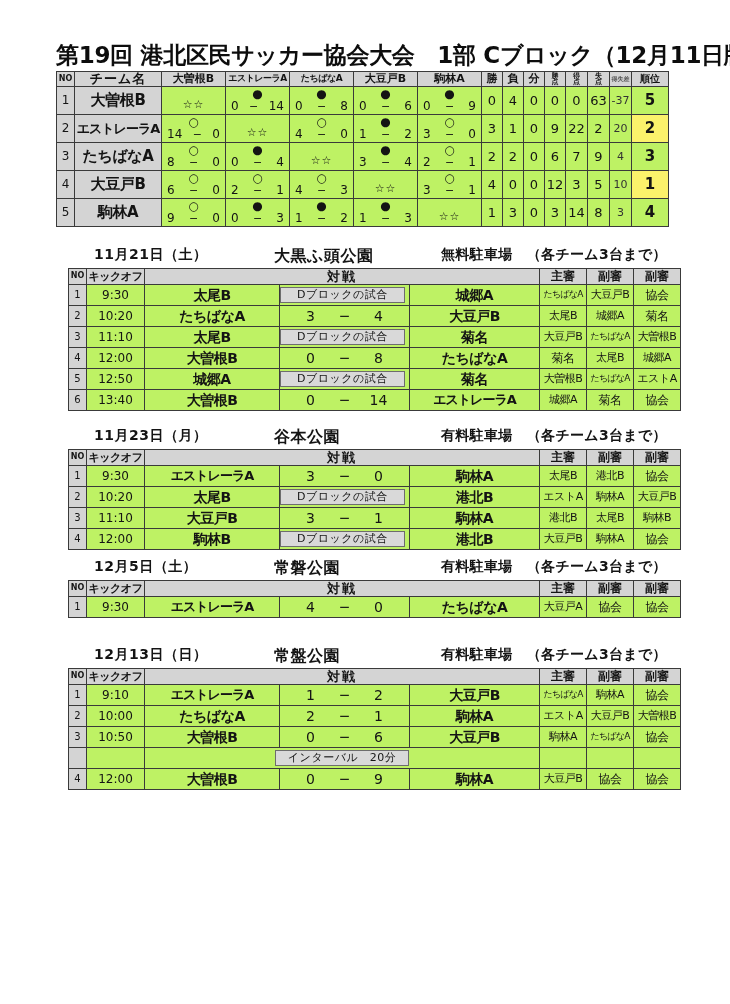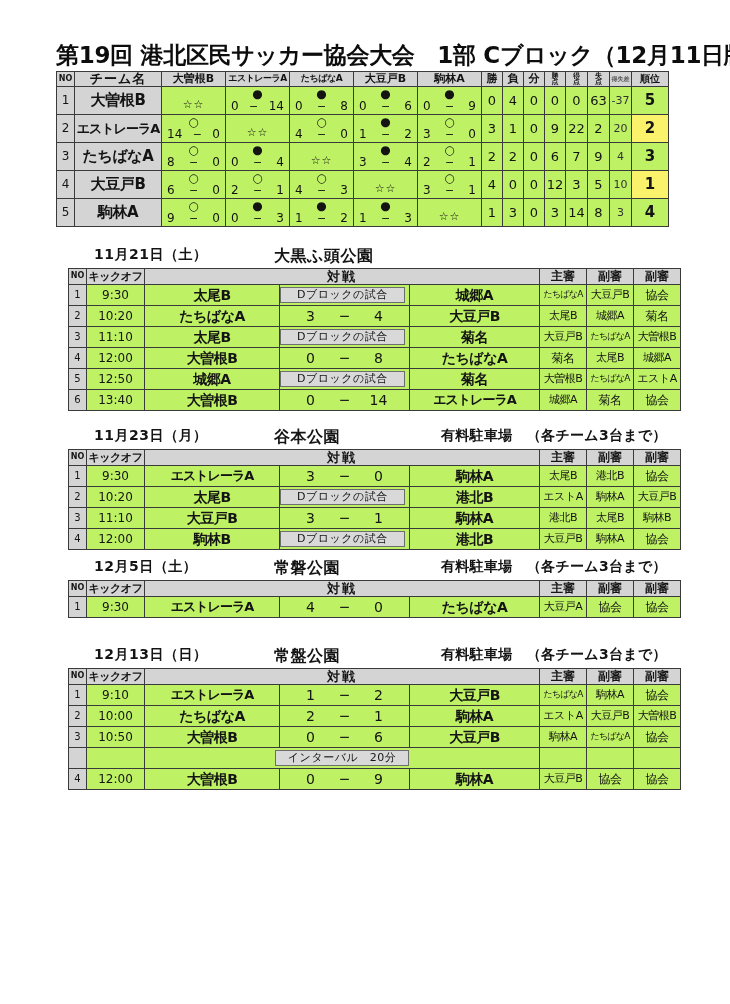--- a/index.html
+++ b/index.html
@@ -466,20 +466,21 @@
           </tr>
         </tbody>
     </table>
   </div>
 
   <div id="days-container">
       <div class="day" style="top: 246px;">
         <div class="day-head">
           <div class="day-date">11月21日（土）</div>
           <div class="day-venue">大黒ふ頭公園</div>
+          <div class="day-parking">無料駐車場　（各チーム3台まで）</div>
         </div>
         <table class="sched">
           <colgroup>
             <col style="width:18px">
             <col style="width:58px">
             <col style="width:135px">
             <col style="width:130px">
             <col style="width:130px">
             <col style="width:47px">
             <col style="width:47px">

